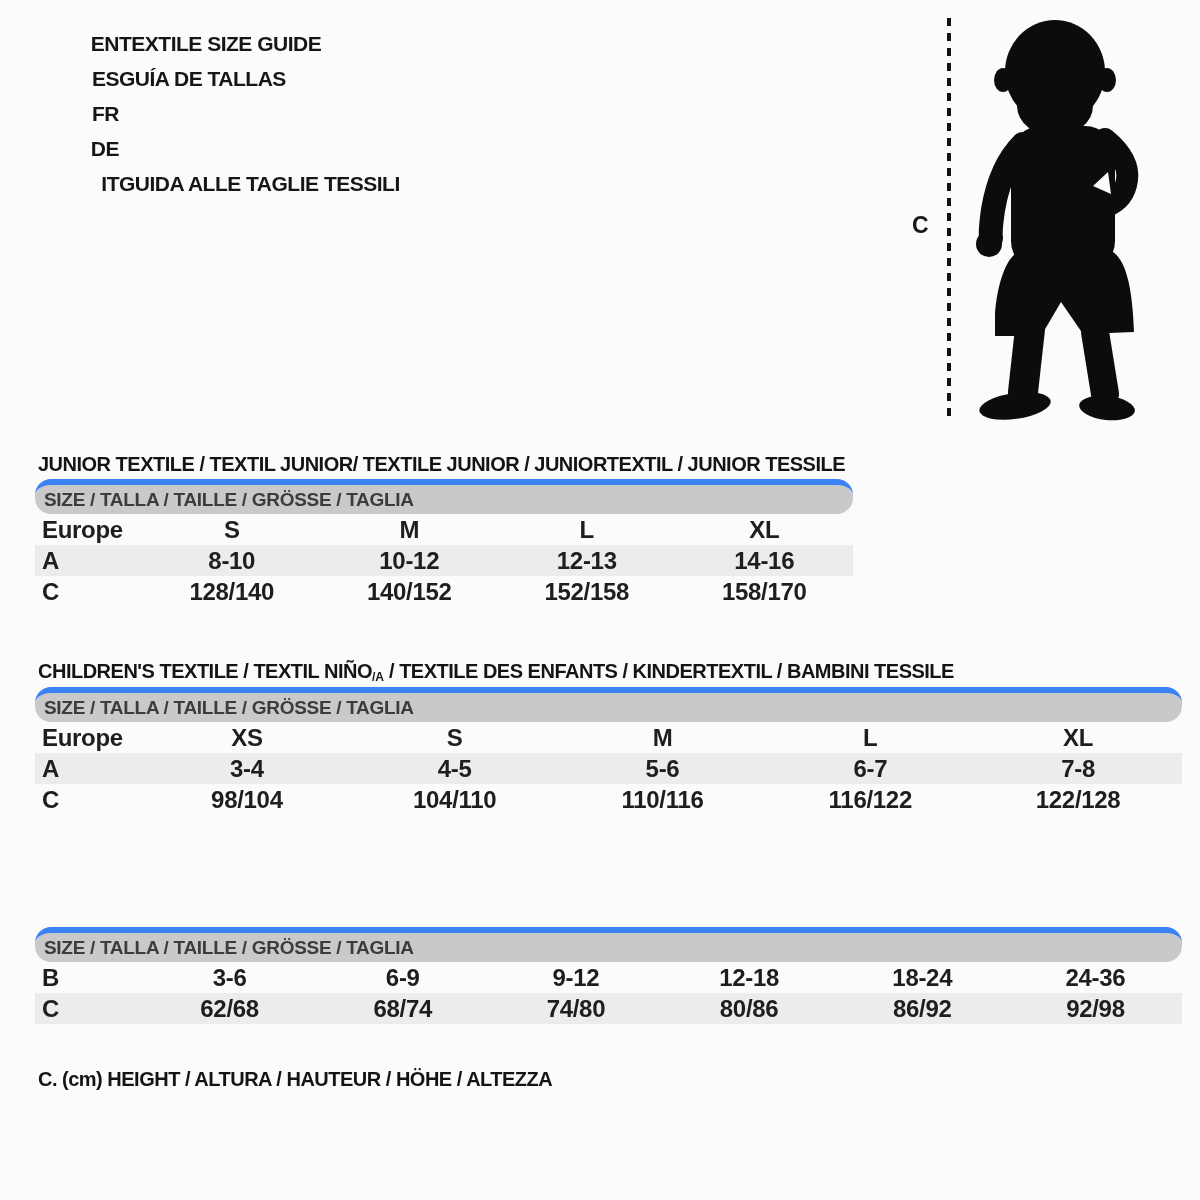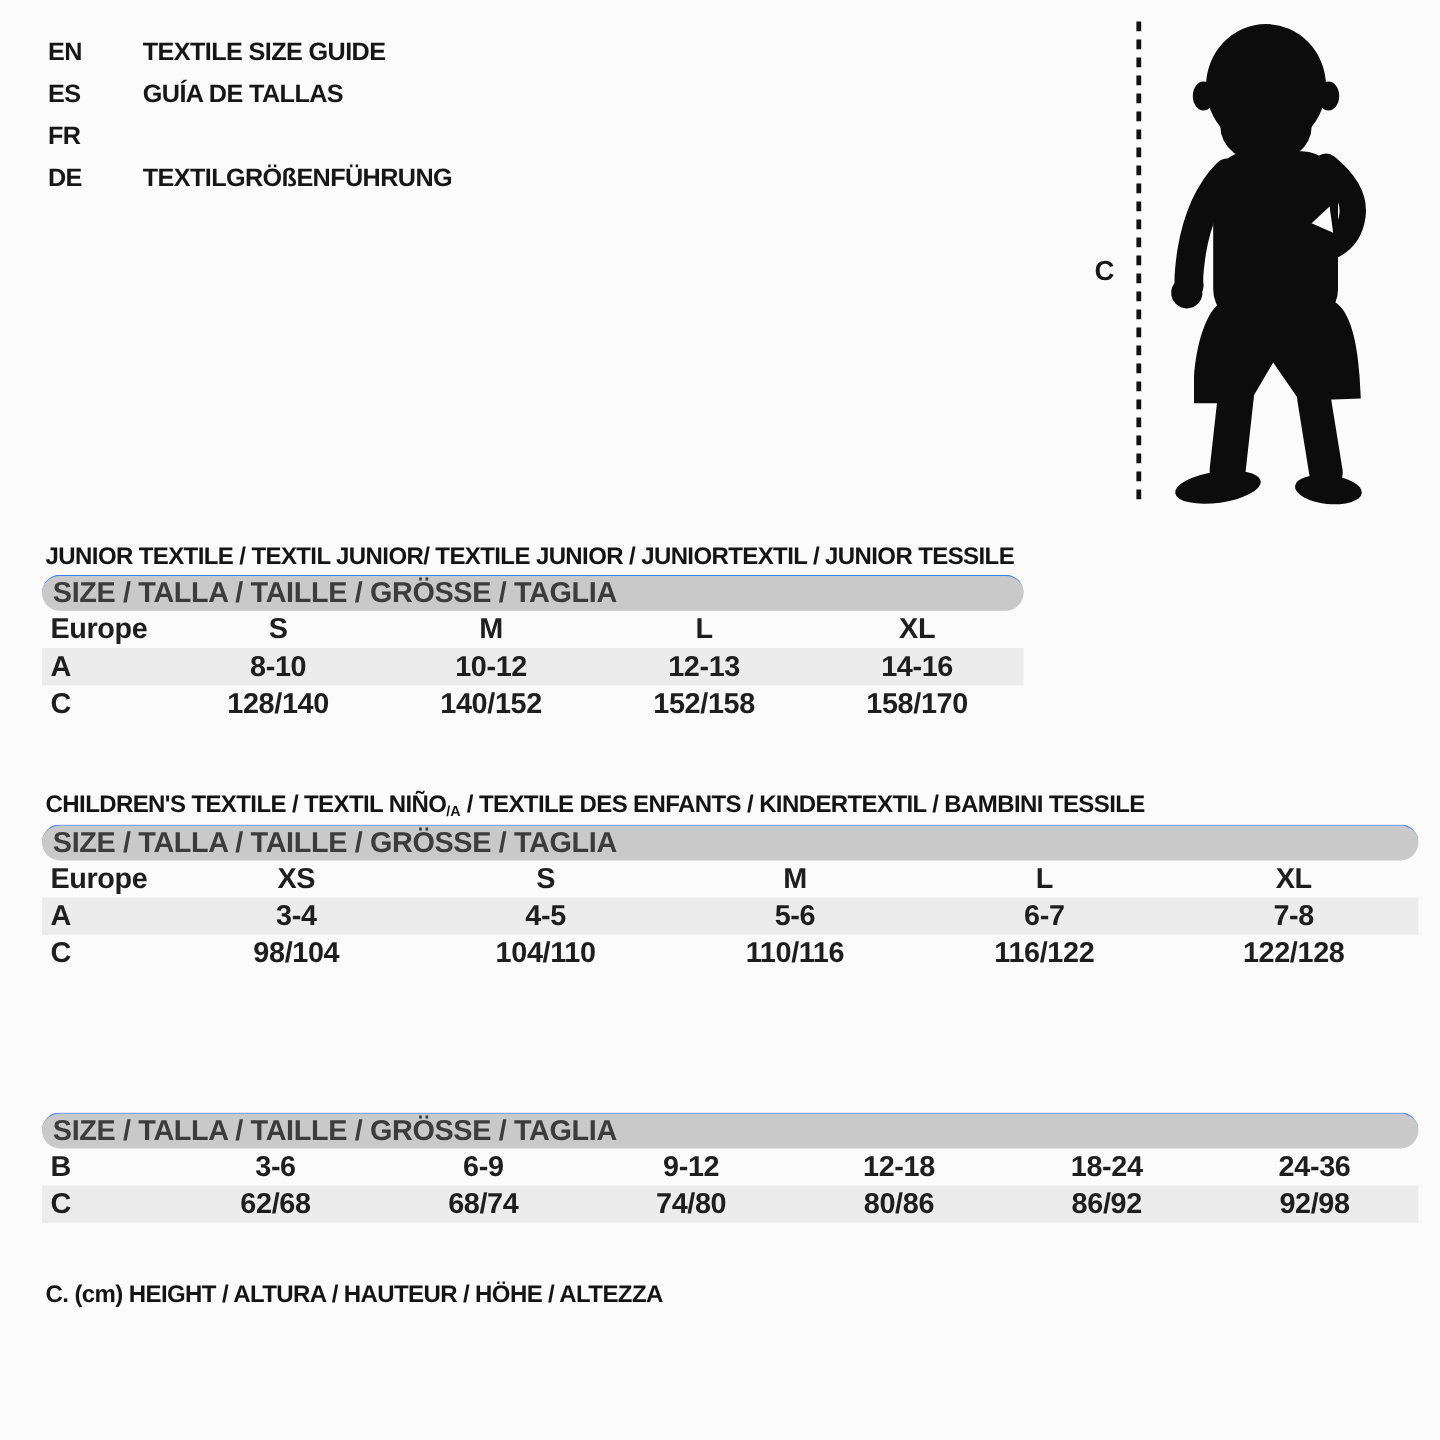--- a/index.html
+++ b/index.html
@@ -11,21 +11,21 @@
     position: relative;
     overflow: hidden;
   }
 
   
   .lang-block { position: absolute; left: 40px; top: 26px; }
   .lang-row { display: flex; height: 35px; align-items: center; }
   .lang-code, .lang-title {
     font-weight: 700; font-size: 21px; letter-spacing: -0.5px; color: #161616;
   }
-  .lang-code { width: 79px; }
+  .lang-code { width: 79px; text-align: right; }
 
   
   .figure-svg { position: absolute; left: 935px; top: 14px; }
   .figure-c-label {
     position: absolute; left: 912px; top: 212px;
     font-weight: 700; font-size: 23px; color: #161616;
   }
 
   
   .section-heading {
@@ -39,25 +39,25 @@
   .heading-babies   { top: 843px; line-height: 32px; }
   .sub-small { font-size: 12px; position: relative; top: 3px; letter-spacing: 0; }
 
   
   .size-table { position: absolute; left: 35px; }
   .table-junior   { top: 479px; width: 818px; }
   .table-children { top: 687px; width: 1147px; }
   .table-babies   { top: 927px; width: 1147px; }
 
   .size-bar {
-    border-top: 1px solid #3b82f6;
+    border-top: 6px solid #3b82f6;
     background: #c9c9c9;
     height: 29px; line-height: 29px;
     padding-left: 9px;
-    font-weight: 700; font-size: 24px; letter-spacing: -0.3px;
+    font-weight: 700; font-size: 19px; letter-spacing: -0.3px;
     color: #3c3c3c;
     box-sizing: content-box;
     border-radius: 16px;
   }
   .t-row {
     display: flex; align-items: center;
     height: 31px;
     font-weight: 700; font-size: 24px; letter-spacing: -0.3px; color: #1e1e1e;
   }
   .t-row.shaded { background: #ececec; }
@@ -82,21 +82,24 @@
   </div>
   <div class="lang-row">
     <span class="lang-code">ES</span>
     <span class="lang-title">GUÍA DE TALLAS</span>
   </div>
   <div class="lang-row">
     <span class="lang-code">FR</span>
   </div>
   <div class="lang-row">
     <span class="lang-code">DE</span>
-    <span class="lang-title">TEXTILGRÖßENFÜHRUNG</span>
+  </div>
+  <div class="lang-row">
+    <span class="lang-code">IT</span>
+    <span class="lang-title">GUIDA ALLE TAGLIE TESSILI</span>
   </div>
 </div>
 
 <div class="figure-c-label">C</div>
 
 <svg class="figure-svg" width="210" height="412" viewBox="0 0 210 412" aria-hidden="true">
 
   <g>
     <line x1="14" y1="4" x2="14" y2="404" stroke="#111111" stroke-width="4" stroke-dasharray="8 7"></line>
   </g>

